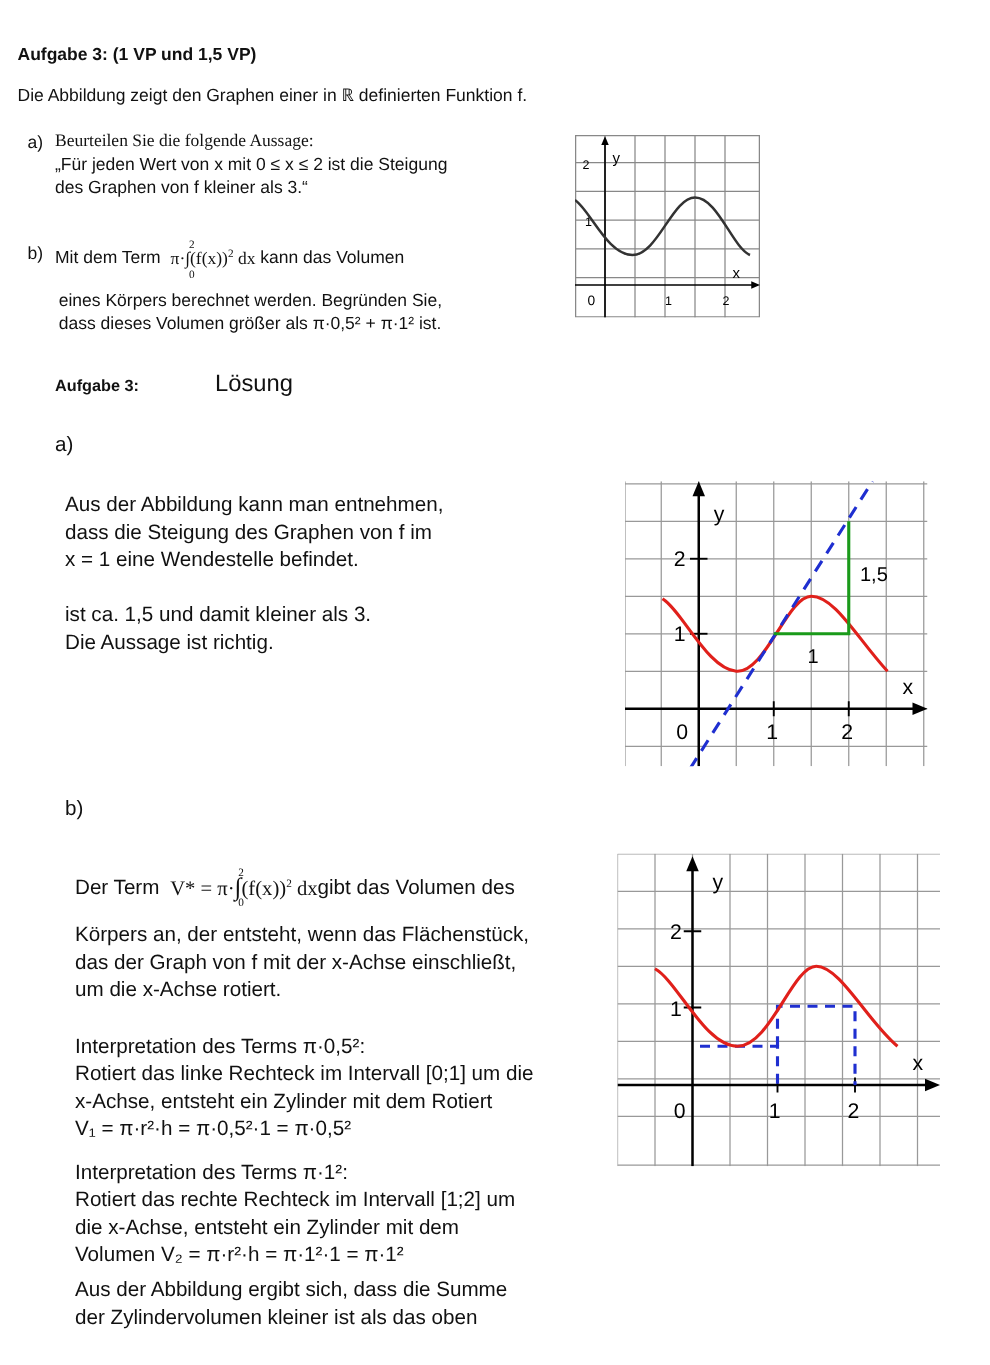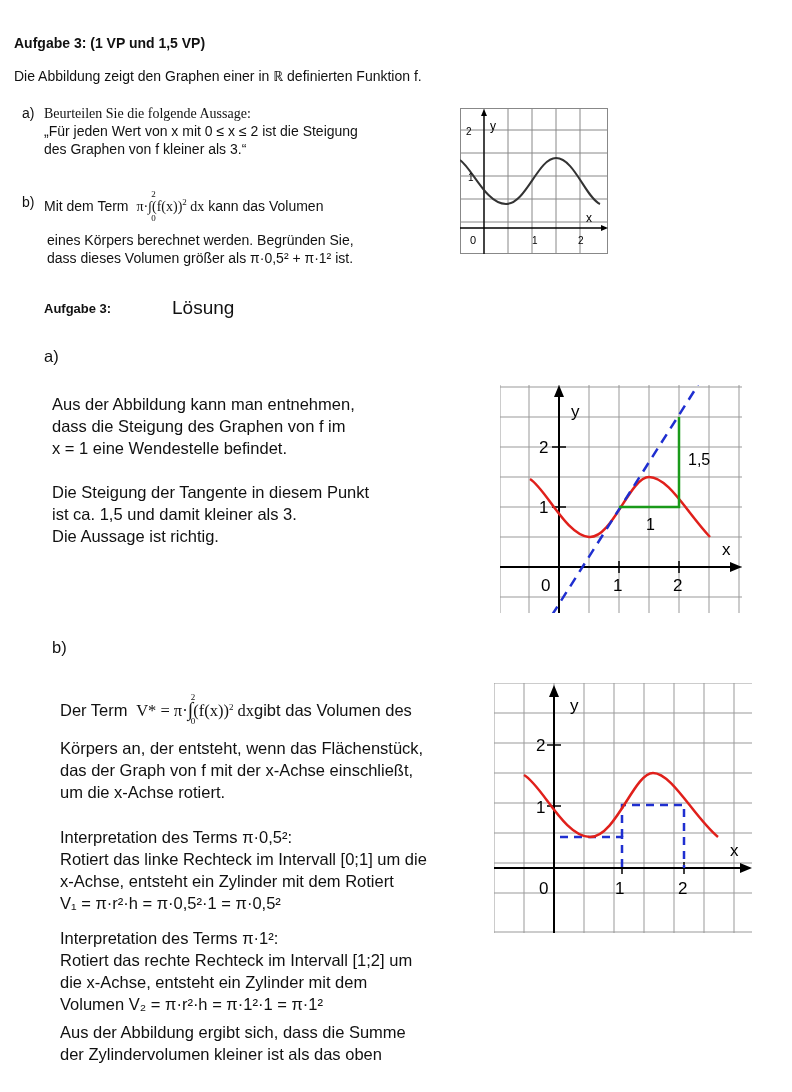--- a/index.html
+++ b/index.html
@@ -68,21 +68,20 @@
 
 <div class="abs bold" style="left:44px;top:301px;font-size:13px;">Aufgabe 3:</div>
 <div class="abs" style="left:172px;top:297px;font-size:19px;">Lösung</div>
 
 <div class="abs t16" style="left:44px;top:345px;">a)</div>
 <div class="abs t16" style="left:52px;top:382px;margin-top:11px;">
   <div>Aus der Abbildung kann man entnehmen,</div>
   <div>dass die Steigung des Graphen von f im</div>
   <div>x = 1 eine Wendestelle befindet.</div>
   <div style="height:22px;"></div>
-  <div>Die Steigung der Tangente in diesem Punkt</div>
   <div>ist ca. 1,5 und damit kleiner als 3.</div>
   <div>Die Aussage ist richtig.</div>
 </div>
 
 <svg class="abs" style="left:500px;top:385px;" width="242" height="228" viewBox="0 0 242 228">
   <g stroke="#999" stroke-width="1">
     <line x1="0" y1="2" x2="242" y2="2"></line>
       <line x1="0" y1="32" x2="242" y2="32"></line>
     <line x1="0" y1="62" x2="242" y2="62"></line>
       <line x1="0" y1="92" x2="242" y2="92"></line>

